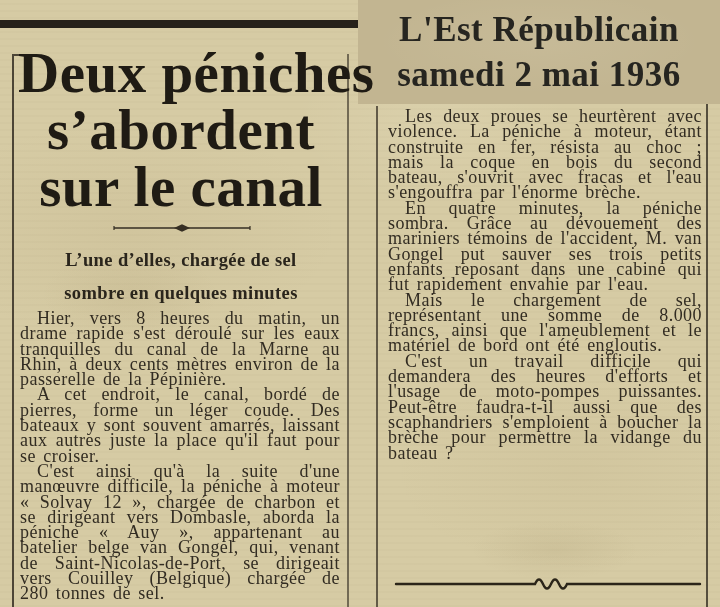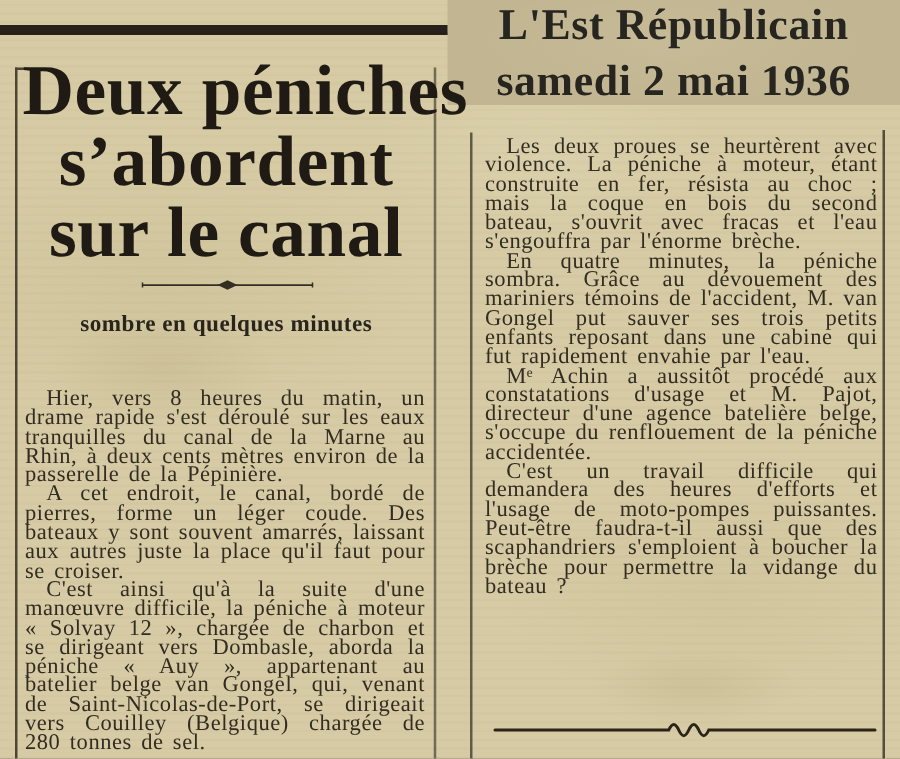--- a/index.html
+++ b/index.html
@@ -9,21 +9,21 @@
       radial-gradient(ellipse 300px 160px at 18% 38%, rgba(140,115,70,.07), transparent 70%),
       radial-gradient(ellipse 260px 140px at 80% 78%, rgba(140,115,70,.06), transparent 70%),
       radial-gradient(ellipse 200px 120px at 60% 20%, rgba(255,250,230,.10), transparent 70%),
       repeating-linear-gradient(0deg, rgba(90,75,45,.025) 0 2px, rgba(0,0,0,0) 2px 7px),
       #d6cba4;
     font-family:"Liberation Serif", serif;
     color:#2e2920;
   }
   
   .banner{
-    position:absolute;left:358px;top:0;width:362px;height:84px;
+    position:absolute;left:358px;top:0;width:362px;height:104px;
     background:
       radial-gradient(ellipse 220px 70px at 50% 40%, rgba(255,248,228,.08), transparent 75%),
       #c2b591;
     display:flex;flex-direction:column;align-items:center;justify-content:center;
     text-align:center;
   }
   .banner .line{
     font-weight:bold;font-size:35px;line-height:45px;color:#262520;
     letter-spacing:.5px;white-space:nowrap;
   }
@@ -86,33 +86,34 @@
   </div>
 
   <svg class="ornament" viewBox="0 0 140 12">
     <line x1="2" y1="6" x2="138" y2="6" stroke="#352e23" stroke-width="1.4"></line>
     <line x1="2" y1="4" x2="2" y2="8" stroke="#352e23" stroke-width="1.2"></line>
     <line x1="138" y1="4" x2="138" y2="8" stroke="#352e23" stroke-width="1.2"></line>
     <polygon points="62,6 70,2.2 78,6 70,9.8" fill="#352e23"></polygon>
   </svg>
 
   <div class="subtitle">
+    <div>L’une d’elles, chargée de sel</div>
     <div>sombre en quelques minutes</div>
   </div>
 
   <div class="bodycol col-left">
       <p>Hier, vers 8 heures du matin, un drame rapide s'est déroulé sur les eaux tranquilles du canal de la Marne au Rhin, à deux cents mètres environ de la passerelle de la Pépinière.</p>
       <p>A cet endroit, le canal, bordé de pierres, forme un léger coude. Des bateaux y sont souvent amarrés, laissant aux autres juste la place qu'il faut pour se croiser.</p>
       <p>C'est ainsi qu'à la suite d'une manœuvre difficile, la péniche à moteur « Solvay 12 », chargée de charbon et se dirigeant vers Dombasle, aborda la péniche « Auy », appartenant au batelier belge van Gongel, qui, venant de Saint-Nicolas-de-Port, se dirigeait vers Couilley (Belgique) chargée de 280 tonnes de sel.</p>
     </div>
 
   <div class="bodycol col-right">
       <p>Les deux proues se heurtèrent avec violence. La péniche à moteur, étant construite en fer, résista au choc ; mais la coque en bois du second bateau, s'ouvrit avec fracas et l'eau s'engouffra par l'énorme brèche.</p>
       <p>En quatre minutes, la péniche sombra. Grâce au dévouement des mariniers témoins de l'accident, M. van Gongel put sauver ses trois petits enfants reposant dans une cabine qui fut rapidement envahie par l'eau.</p>
-      <p>Mᵉ Achin a aussitôt procédé aux constatations d'usage et M. Pajot, directeur d'une agence batelière belge, s'occupe du renflouement de la péniche accidentée.</p>
+      <p>Mais le chargement de sel, représentant une somme de 8.000 francs, ainsi que l'ameublement et le matériel de bord ont été engloutis.</p>
       <p>C'est un travail difficile qui demandera des heures d'efforts et l'usage de moto-pompes puissantes. Peut-être faudra-t-il aussi que des scaphandriers s'emploient à boucher la brèche pour permettre la vidange du bateau ?</p>
     </div>
 
   <svg class="end-rule" viewBox="0 0 310 16">
     <path d="M3 9 H142 q 4 -9 8 0 t 8 0 t 8 0 t 8 0 H307" fill="none" stroke="#2b2519" stroke-width="2.4" stroke-linecap="round"></path>
   </svg>
 
 </div>
 
 </body></html>

